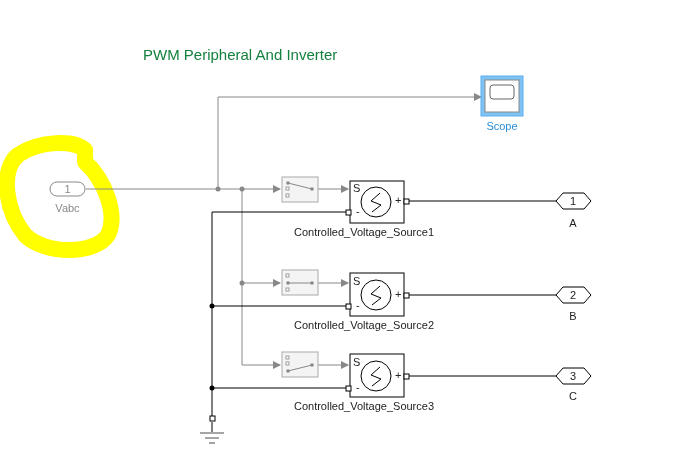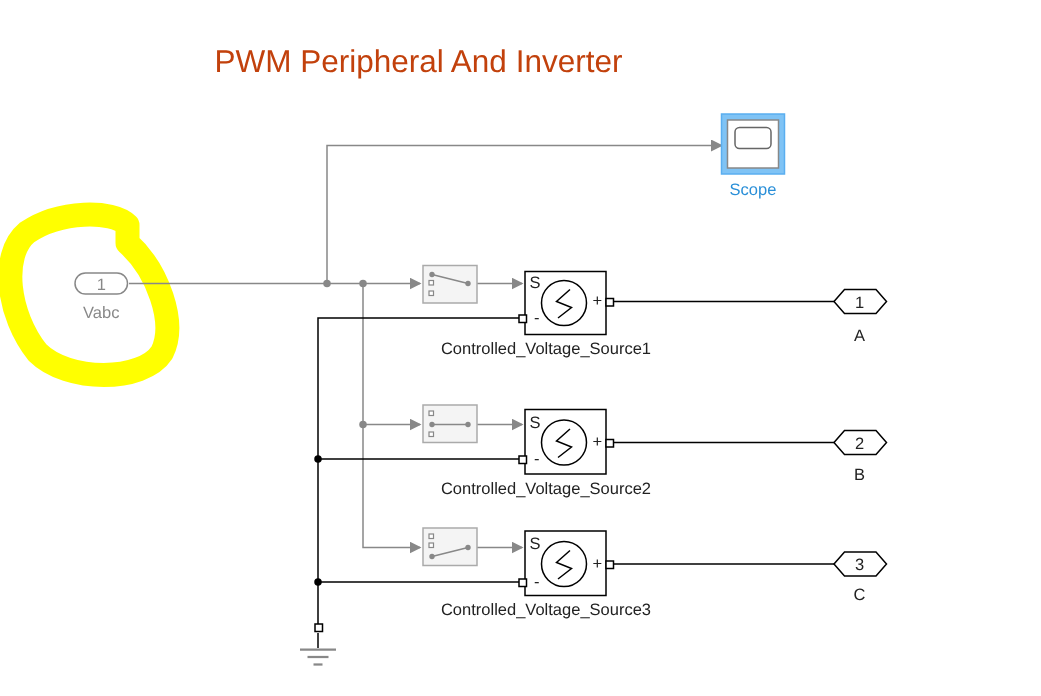--- a/index.html
+++ b/index.html
@@ -1,18 +1,18 @@
 <!DOCTYPE html>
 <html><head>
 <meta charset="utf-8">
 <style>
   html,body{margin:0;padding:0;background:#fff;}
   body{width:694px;height:464px;position:relative;overflow:hidden;font-family:"Liberation Sans",sans-serif;}
   svg{position:absolute;left:0;top:0;}
-  .title{position:absolute;left:143px;top:30px;font-size:21px;color:#c2410c;}
+  .title{position:absolute;left:143px;top:46px;font-size:15px;color:#15803d;}
   .lbl{font-family:"Liberation Sans",sans-serif;fill:#222;font-size:11px;}
   .glbl{font-family:"Liberation Sans",sans-serif;fill:#888;font-size:11px;}
   .blbl{font-family:"Liberation Sans",sans-serif;fill:#2a8fd8;font-size:11px;}
 </style>
 </head>
 <body>
 
 <div class="title">PWM Peripheral And Inverter</div>
 
 <svg width="694" height="464" viewBox="0 0 694 464">

